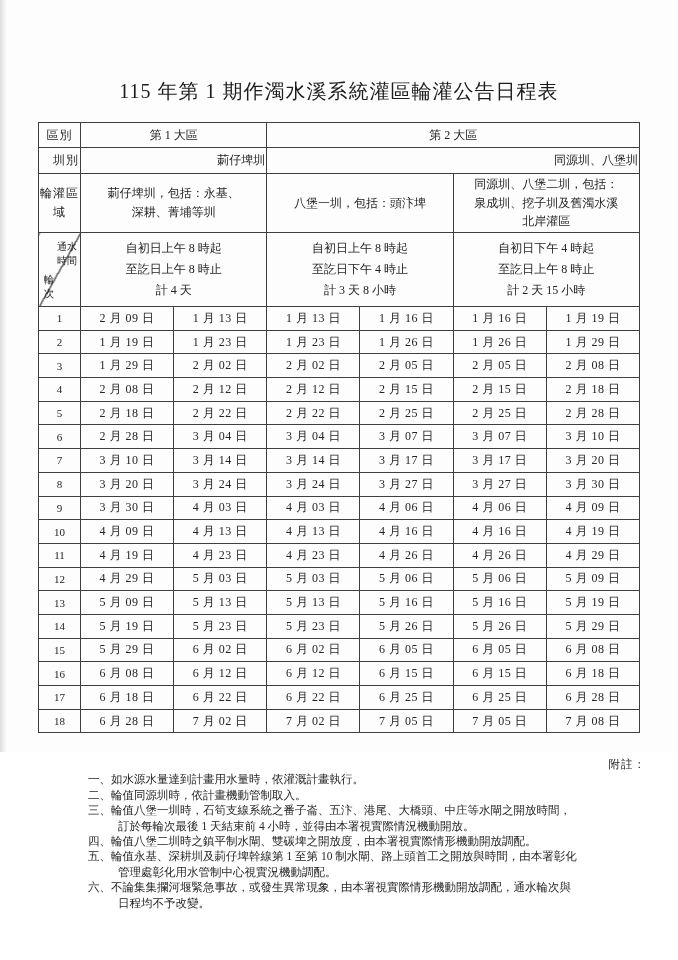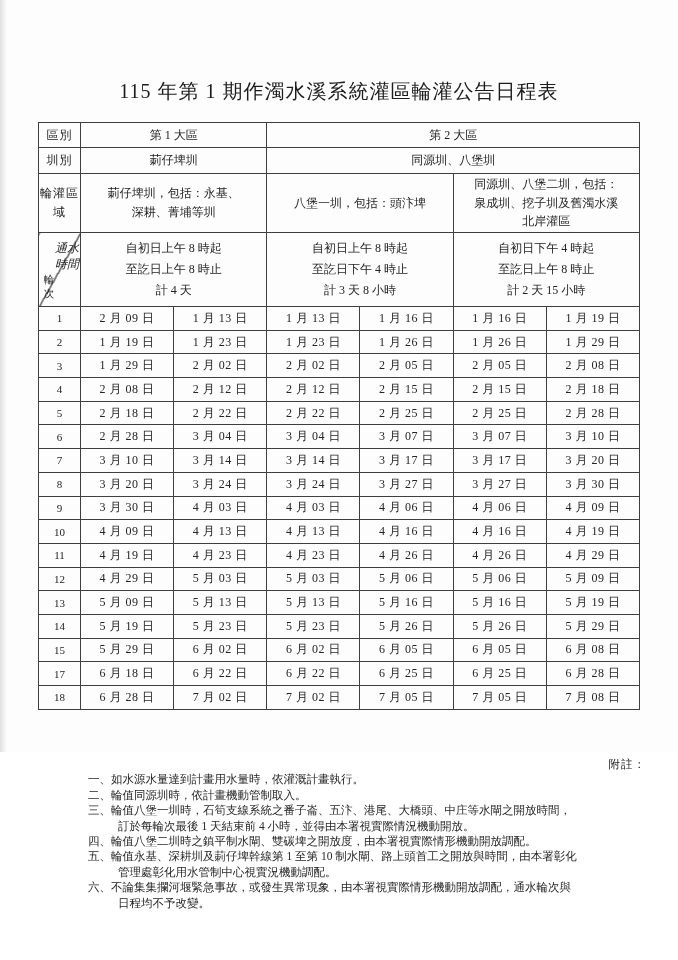--- a/index.html
+++ b/index.html
@@ -17,33 +17,33 @@
   table.sched{
     position:absolute;left:38px;top:122px;width:602px;
     border-collapse:collapse;table-layout:fixed;
   }
   table.sched td{
     border:1px solid #3f3f3f;text-align:center;vertical-align:middle;
     padding:0 1px;font-size:12px;color:#242424;
   }
   col.c-label{width:42px;}
   tr.h-district td{height:24px;}
-  tr.h-canal td{height:25px;}
+  tr.h-canal td{height:25px;text-align:right;}
   tr.h-area td{height:58px;line-height:1.55;}
   tr.h-time td{height:73px;line-height:1.75;}
   td.lbl{font-size:12px;letter-spacing:1px;}
   .multiline{white-space:pre-line;}
   td.diag{
     position:relative;padding:0;
     background-image:linear-gradient(to bottom right,
       rgba(0,0,0,0) calc(50% - 0.7px),#4a4a4a calc(50% - 0.7px),
       #4a4a4a calc(50% + 0.7px),rgba(0,0,0,0) calc(50% + 0.7px));
   }
   .diag-top{position:absolute;top:7px;right:1px;width:24px;
-    font-size:12px;line-height:1.35;text-align:center;display:block;font-style:italic;}
+    font-size:10px;line-height:1.35;text-align:center;display:block;}
   .diag-bottom{position:absolute;bottom:5px;left:4px;width:12px;
     font-size:10.5px;line-height:1.35;text-align:center;display:block;}
   tbody.dates tr{height:23.7px;}
   tbody.dates td.num{font-size:11px;}
   tbody.dates td.date{font-size:12px;letter-spacing:.5px;}
   .fn{position:absolute;left:60px;top:757px;width:586px;
     font-size:11.5px;line-height:15.4px;color:#262626;}
   .fn-label{letter-spacing:1px;text-align:right;}
   .fn-item .l1{margin-left:28px;}
   .fn-item .lc{margin-left:58px;}
@@ -232,20 +232,29 @@
         <tr>
           <td class="num">15</td>
           <td class="date">5 月 29 日</td>
           <td class="date">6 月 02 日</td>
           <td class="date">6 月 02 日</td>
           <td class="date">6 月 05 日</td>
           <td class="date">6 月 05 日</td>
           <td class="date">6 月 08 日</td>
         </tr>
         <tr>
+          <td class="num">16</td>
+          <td class="date">6 月 08 日</td>
+          <td class="date">6 月 12 日</td>
+          <td class="date">6 月 12 日</td>
+          <td class="date">6 月 15 日</td>
+          <td class="date">6 月 15 日</td>
+          <td class="date">6 月 18 日</td>
+        </tr>
+        <tr>
           <td class="num">17</td>
           <td class="date">6 月 18 日</td>
           <td class="date">6 月 22 日</td>
           <td class="date">6 月 22 日</td>
           <td class="date">6 月 25 日</td>
           <td class="date">6 月 25 日</td>
           <td class="date">6 月 28 日</td>
         </tr>
         <tr>
           <td class="num">18</td>

